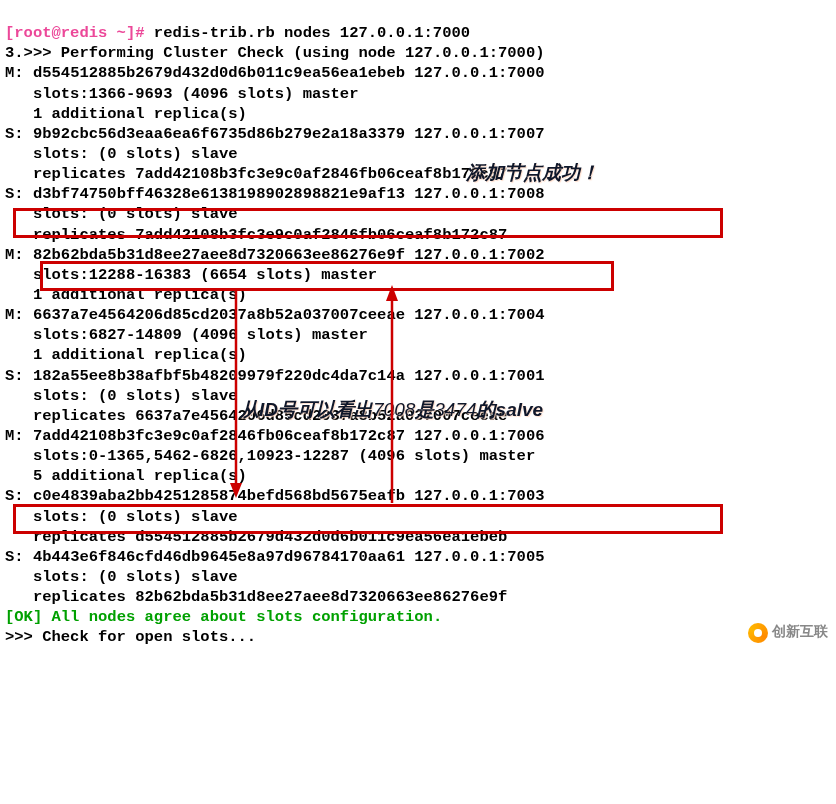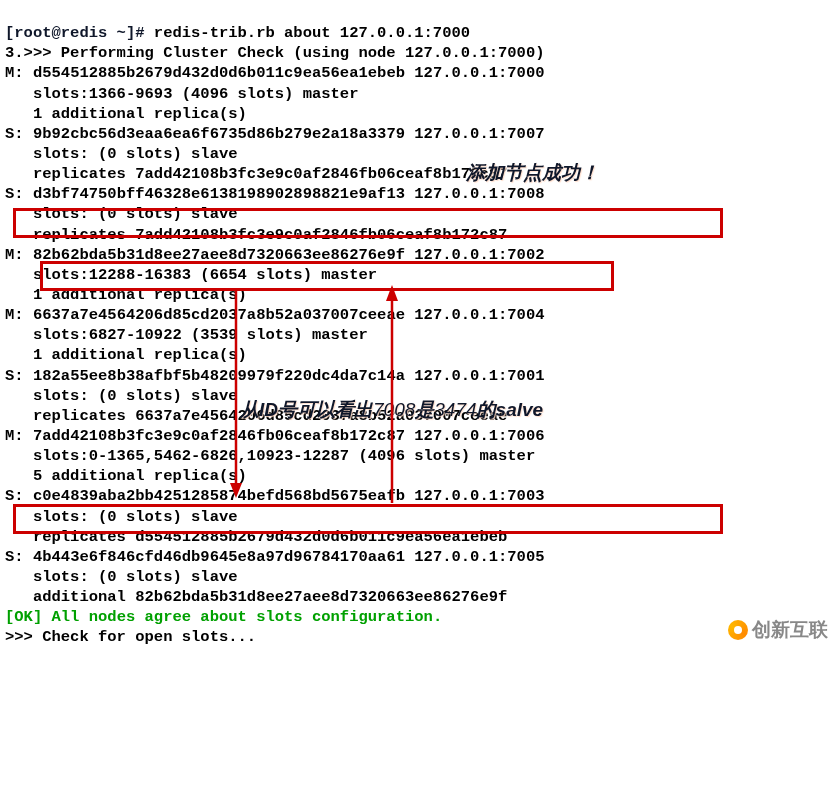--- a/index.html
+++ b/index.html
@@ -8,21 +8,21 @@
       font-size: 15.5px;
       line-height: 1.3;
       background: #ffffff;
       padding: 3px 5px;
       width: 836px;
       position: relative;
       font-weight: bold;
       overflow: hidden;
     }
     .terminal { white-space: pre; color: #000000; }
-    .prompt { color: #0f172a; }
+    .prompt { color: #ec4899; }
     .line { color: #000000; }
     .bold { font-weight: bold; font-family: Liberation Mono, monospace; }
     .ok { color: #00a000; font-weight: bold; }
     .red-box1 {
       position: absolute;
       border: 3px solid #cc0000;
       top: 208px; left: 13px; width: 710px; height: 30px;
       pointer-events: none;
     }
     .red-box2 {
@@ -55,69 +55,69 @@
       left: 226px; top: 283px;
     }
     .arrow-up {
       left: 382px; top: 281px;
     }
     .arrow-line-d { stroke: #cc0000; stroke-width: 2.5; fill: none; }
     .arrow-head-d { fill: #cc0000; }
     .watermark {
       position: absolute;
       right: 8px; bottom: 8px;
-      font-family: Liberation Serif, serif;
-      font-size: 19px;
+      font-family: Liberation Mono, monospace;
+      font-size: 14px;
       color: #888;
       display: flex;
       align-items: center;
       gap: 4px;
     }
     .wm-logo {
       width: 20px; height: 20px; border-radius: 50%;
       background: conic-gradient(from 120deg, #ff8a00, #ffb700, #ff8a00);
       position: relative;
     }
     .wm-logo::after{
       content:""; position:absolute; inset:6px; background:#fff; border-radius:50%;
     }
   </style>
 </head>
 <body>
 
 <div class="terminal">
-<span class="prompt">[root@redis ~]# </span><span class="line">redis-trib.rb about 127.0.0.1:7000</span>
+<span class="prompt">[root@redis ~]# </span><span class="line">redis-trib.rb nodes 127.0.0.1:7000</span>
 <span class="line">3.</span><span class="line bold">&gt;&gt;&gt; Performing Cluster Check (using node 127.0.0.1:7000)</span>
 <span><span>M</span>: <span>d554512885b2679d432d0d6b011c9ea56ea1ebeb</span> <span>127.0.0.1:7000</span>
    <span>slots:1366-9693 (4096 slots) master</span>
    <span>1 additional replica(s)</span></span>
 <span><span>S</span>: <span>9b92cbc56d3eaa6ea6f6735d86b279e2a18a3379</span> <span>127.0.0.1:7007</span>
    <span>slots: (0 slots) slave</span>
    <span>replicates 7add42108b3fc3e9c0af2846fb06ceaf8b172c87</span></span>
 <span><span>S</span>: <span>d3bf74750bff46328e6138198902898821e9af13</span> <span>127.0.0.1:7008</span>
    <span>slots: (0 slots) slave</span>
    <span>replicates 7add42108b3fc3e9c0af2846fb06ceaf8b172c87</span></span>
 <span><span>M</span>: <span>82b62bda5b31d8ee27aee8d7320663ee86276e9f</span> <span>127.0.0.1:7002</span>
    <span>slots:12288-16383 (6654 slots) master</span>
    <span>1 additional replica(s)</span></span>
 <span><span>M</span>: <span>6637a7e4564206d85cd2037a8b52a037007ceeae</span> <span>127.0.0.1:7004</span>
-   <span>slots:6827-10922 (3539 slots) master</span>
+   <span>slots:6827-14809 (4096 slots) master</span>
    <span>1 additional replica(s)</span></span>
 <span><span>S</span>: <span>182a55ee8b38afbf5b48209979f220dc4da7c14a</span> <span>127.0.0.1:7001</span>
    <span>slots: (0 slots) slave</span>
    <span>replicates 6637a7e4564206d85cd2037a8b52a037007ceeae</span></span>
 <span><span>M</span>: <span>7add42108b3fc3e9c0af2846fb06ceaf8b172c87</span> <span>127.0.0.1:7006</span>
    <span>slots:0-1365,5462-6826,10923-12287 (4096 slots) master</span>
    <span>5 additional replica(s)</span></span>
 <span><span>S</span>: <span>c0e4839aba2bb4251285874befd568bd5675eafb</span> <span>127.0.0.1:7003</span>
    <span>slots: (0 slots) slave</span>
    <span>replicates d554512885b2679d432d0d6b011c9ea56ea1ebeb</span></span>
 <span><span>S</span>: <span>4b443e6f846cfd46db9645e8a97d96784170aa61</span> <span>127.0.0.1:7005</span>
    <span>slots: (0 slots) slave</span>
-   <span>additional 82b62bda5b31d8ee27aee8d7320663ee86276e9f</span></span>
+   <span>replicates 82b62bda5b31d8ee27aee8d7320663ee86276e9f</span></span>
 <span class="ok"><span>[OK] </span><span>All nodes agree about slots configuration.</span></span>
 <span class="line bold">&gt;&gt;&gt; Check for open slots...</span>
 </div>
 
 <div class="red-box1"></div>
 <div class="red-box2"></div>
 <div class="red-box3"></div>
 
 <div class="annotation ann1">添加节点成功！</div>
 <div class="annotation ann2">

